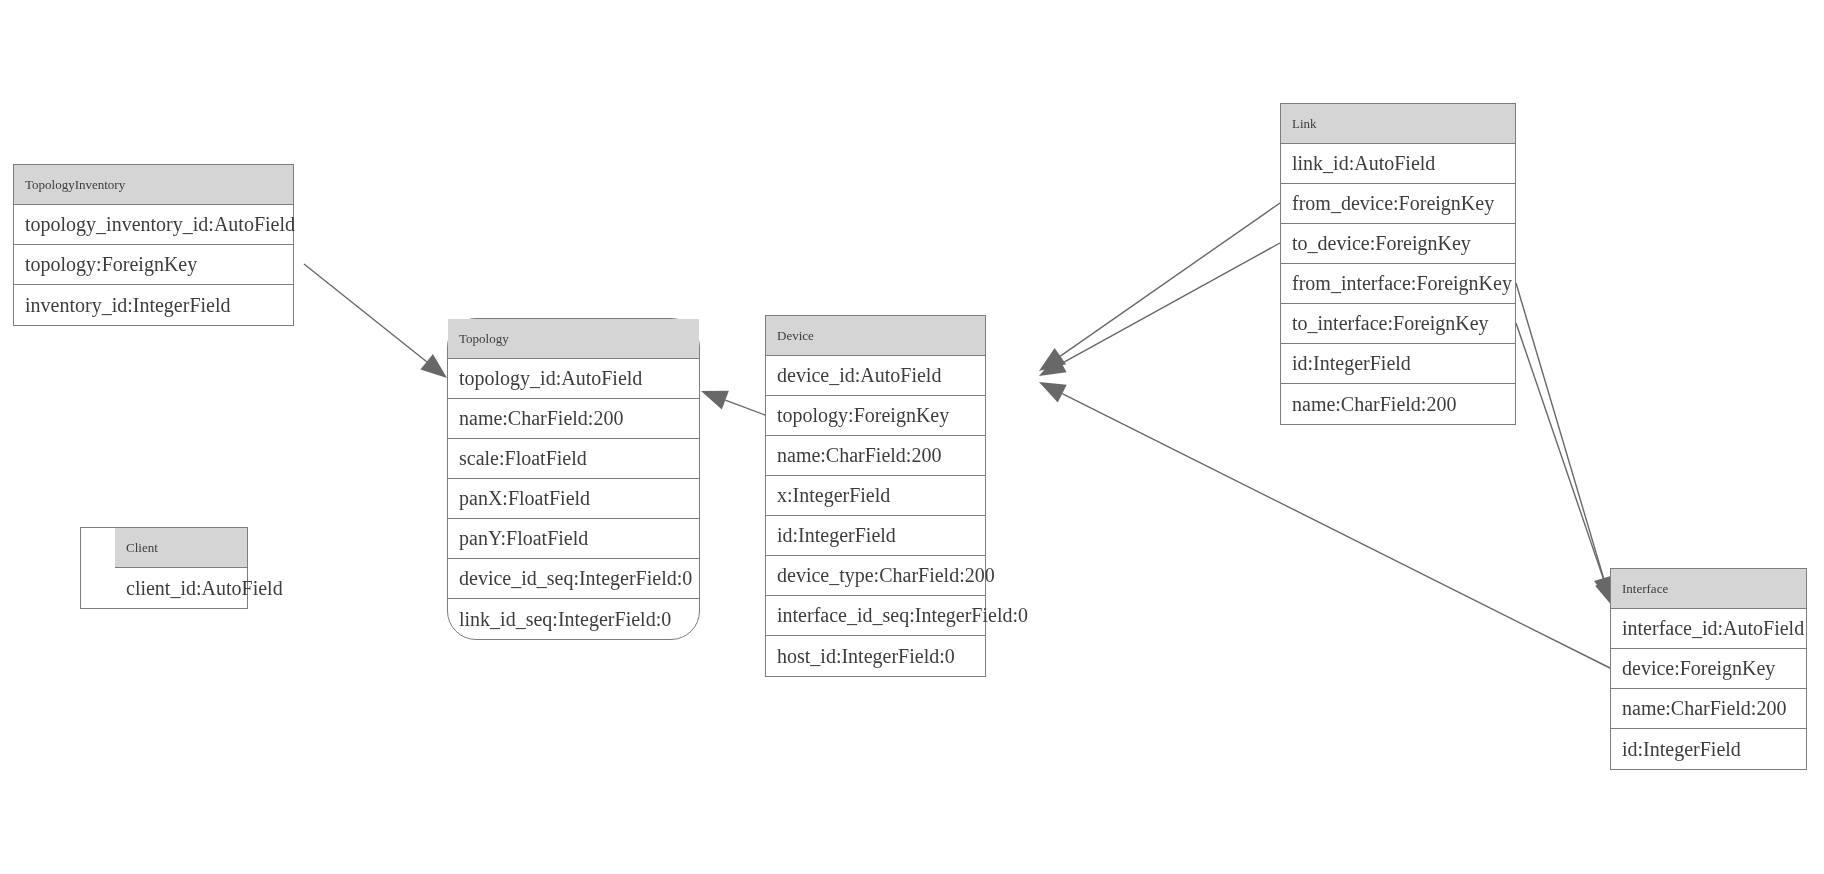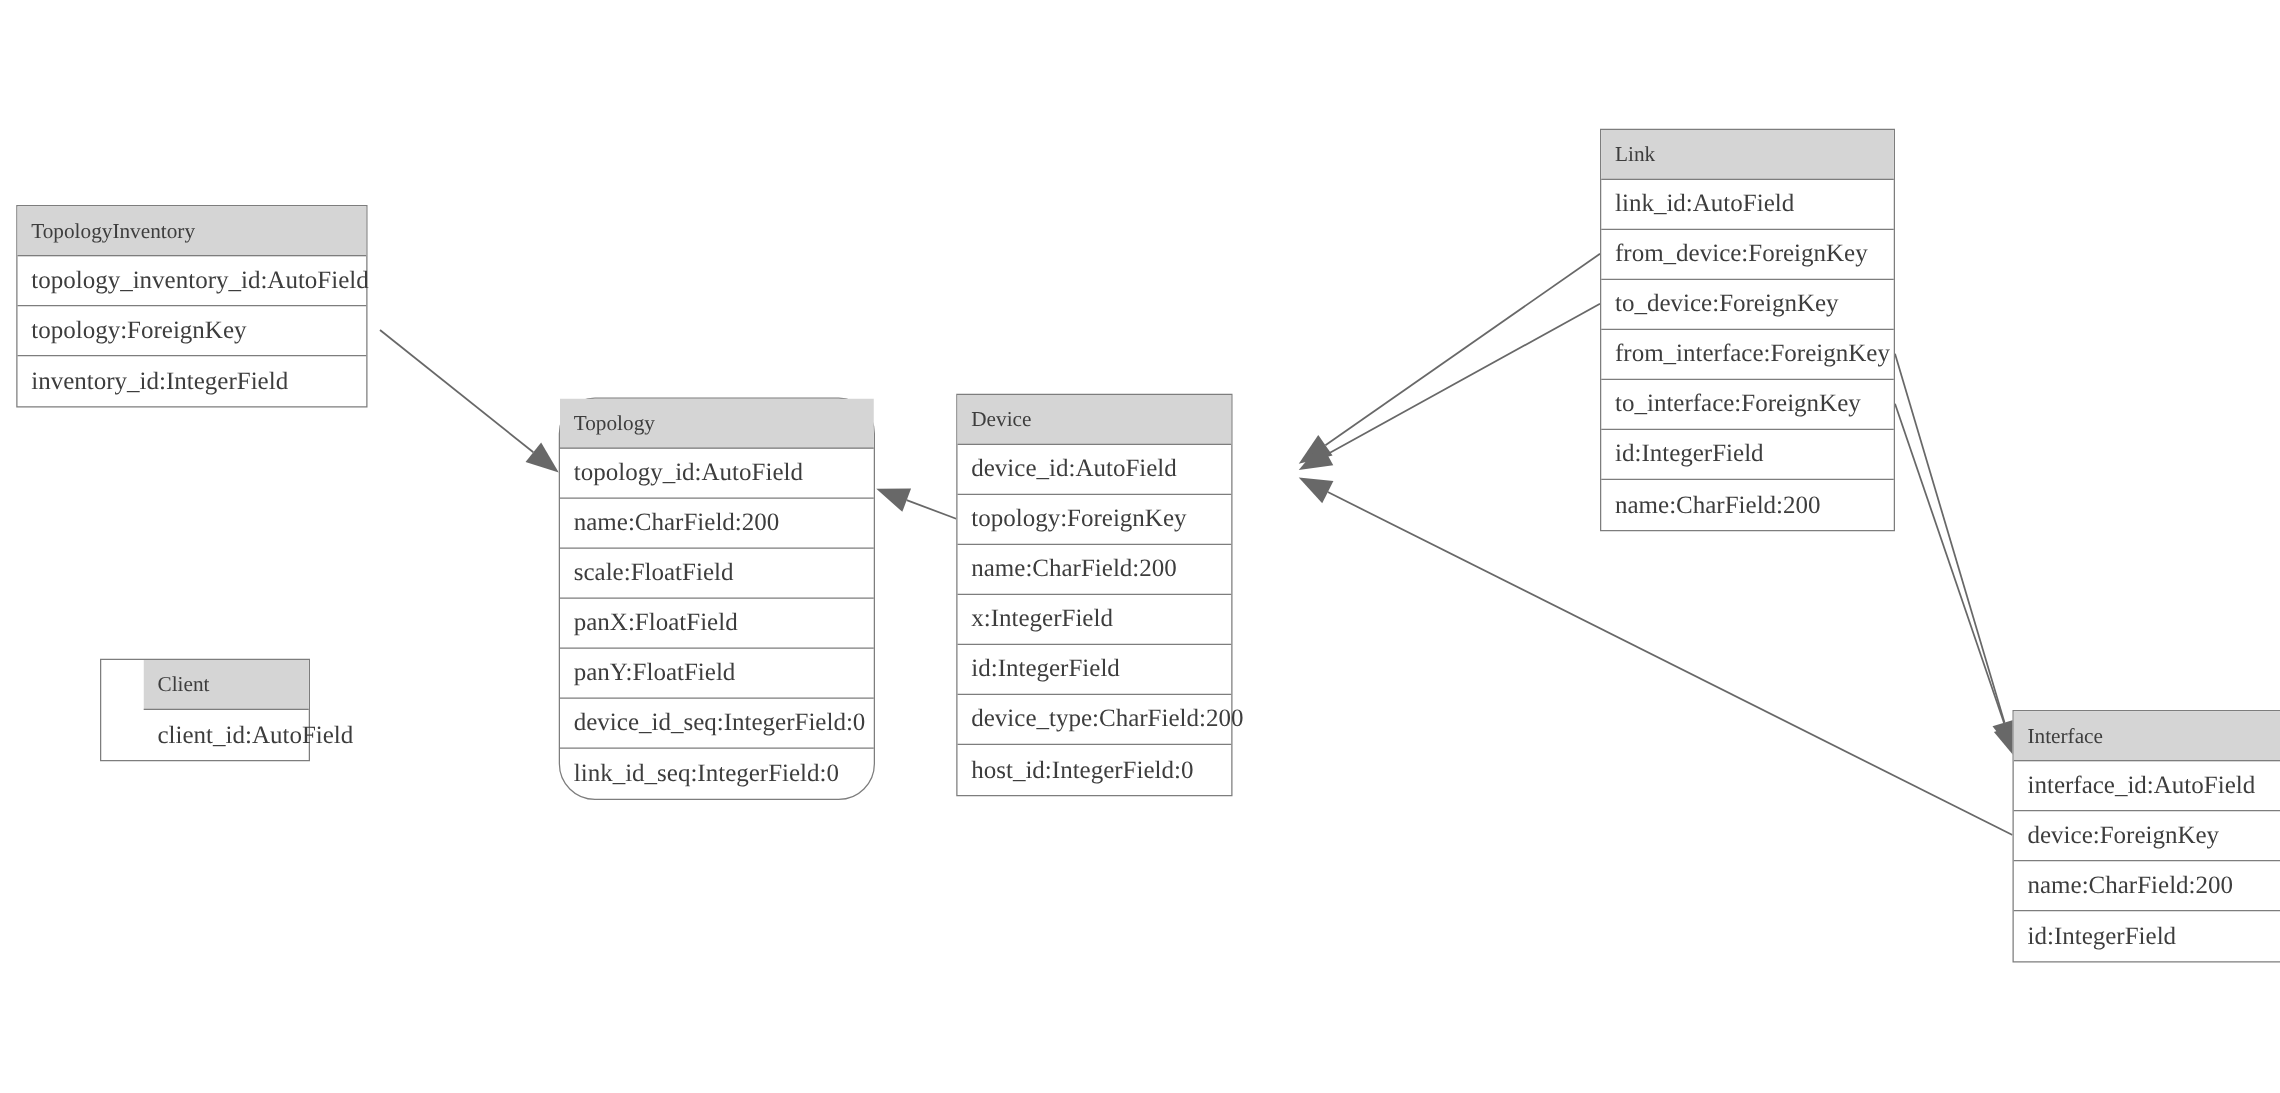--- a/index.html
+++ b/index.html
@@ -28,21 +28,21 @@
     background: #ffffff;
   }
   .entity-header {
     box-sizing: border-box;
     height: 40px;
     background: var(--header-fill, #d5d5d5);
     border-bottom: 1.5px solid var(--border, #7d7d7d);
     display: flex;
     align-items: center;
     padding: 0 11px;
-    font-size: 17px;
+    font-size: 13px;
     color: var(--text, #3d3d3d);
     white-space: nowrap;
   }
   .entity-field {
     box-sizing: border-box;
     height: 40px;
     border-bottom: 1px solid var(--border, #7d7d7d);
     display: flex;
     align-items: center;
     padding: 0 11px;
@@ -106,38 +106,39 @@
 
   <div class="entity" style="left: 765px; top: 315px; width: 221px;">
     <div class="entity-header">Device</div>
     <div class="entity-fields">
           <div class="entity-field">device_id:AutoField</div>
           <div class="entity-field">topology:ForeignKey</div>
           <div class="entity-field">name:CharField:200</div>
           <div class="entity-field">x:IntegerField</div>
           <div class="entity-field">id:IntegerField</div>
           <div class="entity-field">device_type:CharField:200</div>
+          <div class="entity-field">interface_id_seq:IntegerField:0</div>
           <div class="entity-field">host_id:IntegerField:0</div>
         </div>
   </div>
 
   <div class="entity" style="left: 1280px; top: 103px; width: 236px;">
     <div class="entity-header">Link</div>
     <div class="entity-fields">
           <div class="entity-field">link_id:AutoField</div>
           <div class="entity-field">from_device:ForeignKey</div>
           <div class="entity-field">to_device:ForeignKey</div>
           <div class="entity-field">from_interface:ForeignKey</div>
           <div class="entity-field">to_interface:ForeignKey</div>
           <div class="entity-field">id:IntegerField</div>
           <div class="entity-field">name:CharField:200</div>
         </div>
   </div>
 
-  <div class="entity" style="left: 1610px; top: 568px; width: 215px;">
+  <div class="entity" style="left: 1610px; top: 568px; width: 197px;">
     <div class="entity-header">Interface</div>
     <div class="entity-fields">
           <div class="entity-field">interface_id:AutoField</div>
           <div class="entity-field">device:ForeignKey</div>
           <div class="entity-field">name:CharField:200</div>
           <div class="entity-field">id:IntegerField</div>
         </div>
   </div>
 </div>
 </div>

